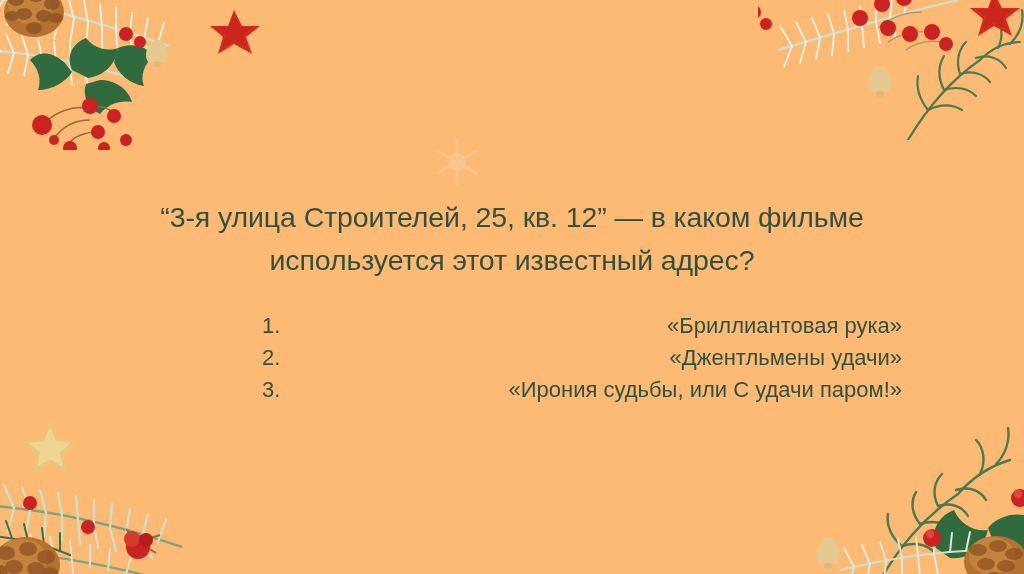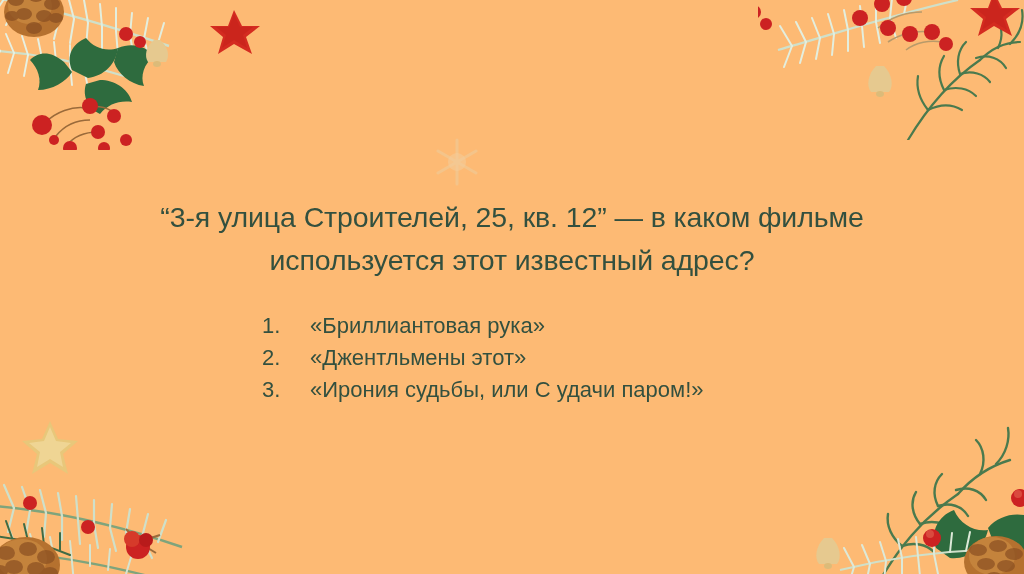--- a/index.html
+++ b/index.html
@@ -86,20 +86,21 @@
 
   .answer-num {
     width: 48px;
     flex: 0 0 48px;
     text-align: left;
   }
 
   .answer-text {
     flex: 1 1 auto;
     white-space: nowrap;
+    text-align: right;
   }
 </style>
 </head>
 <body>
 
 <div class="slide">
 
   <div class="decor decor-tl">
     <svg width="300" height="160" viewBox="0 0 300 160" xmlns="http://www.w3.org/2000/svg">
       <g>
@@ -431,21 +432,21 @@
 
     <div class="answers">
 
       <div class="answer-row">
         <span class="answer-num">1.</span>
         <span class="answer-text">«Бриллиантовая рука»</span>
       </div>
 
       <div class="answer-row">
         <span class="answer-num">2.</span>
-        <span class="answer-text">«Джентльмены этот»</span>
+        <span class="answer-text">«Джентльмены удачи»</span>
       </div>
 
       <div class="answer-row">
         <span class="answer-num">3.</span>
         <span class="answer-text">«Ирония судьбы, или С удачи паром!»</span>
       </div>
 
     </div>
   </div>
 

